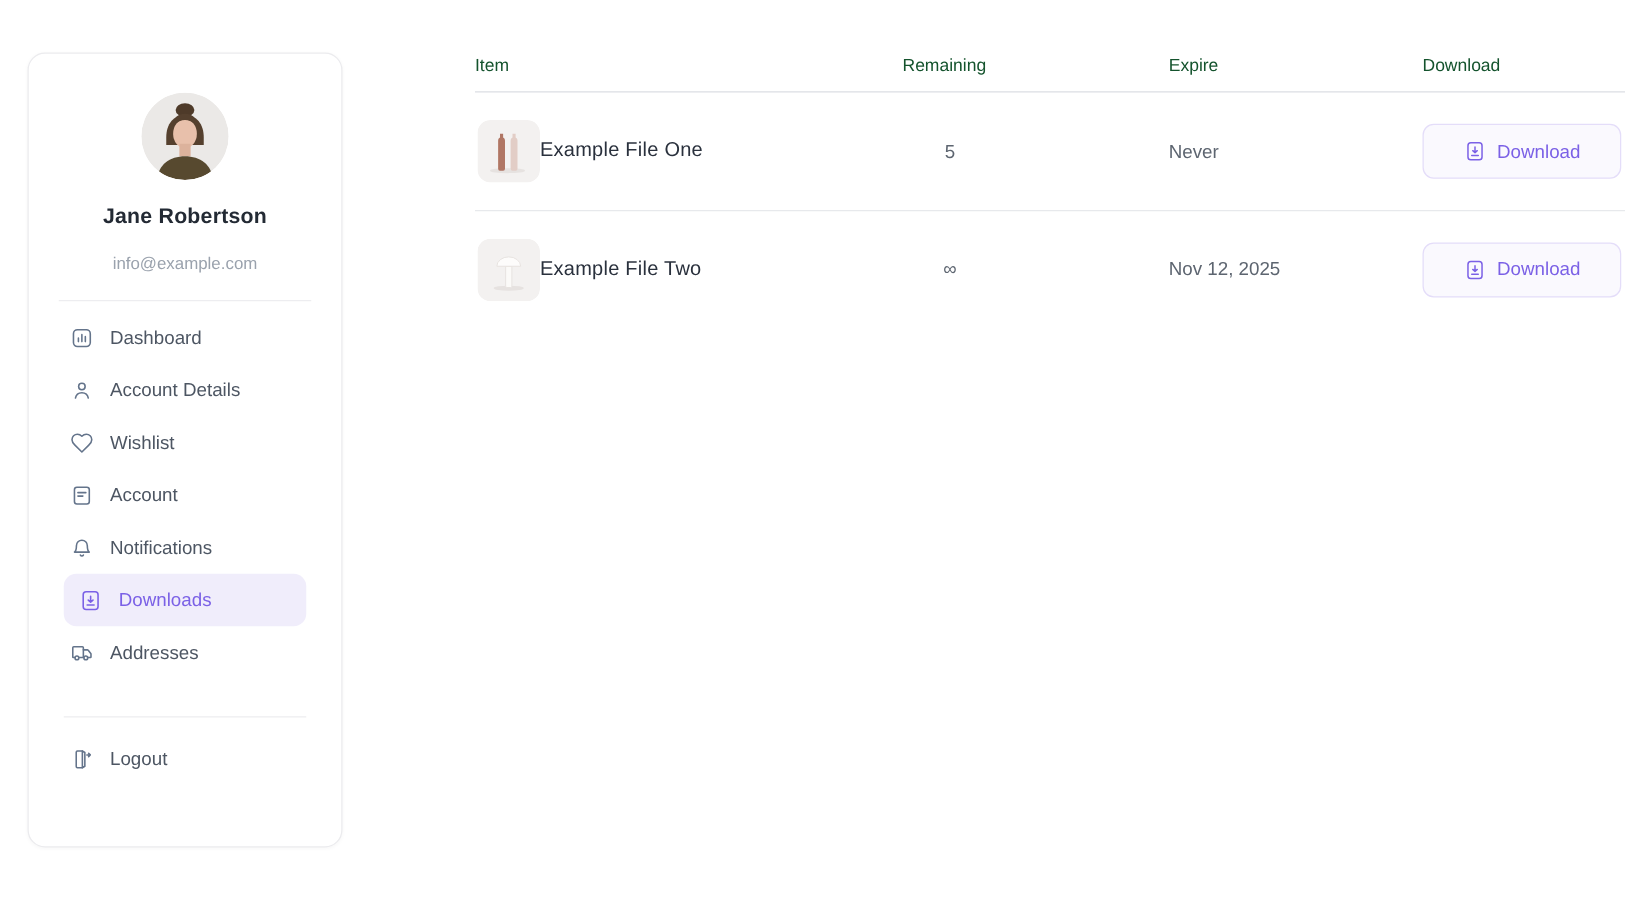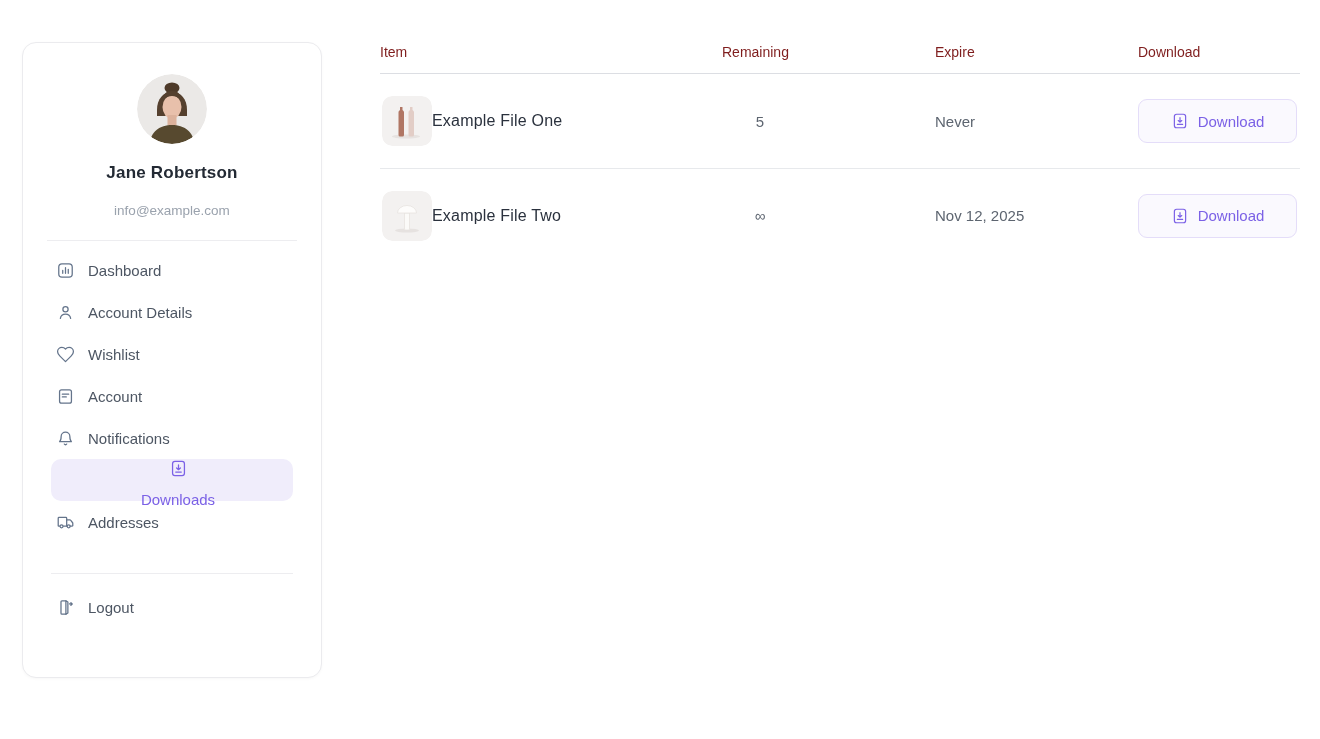--- a/index.html
+++ b/index.html
@@ -1,42 +1,42 @@
 <!DOCTYPE html>
 <html><head>
 <meta charset="utf-8">
 <style>
   * { margin:0; padding:0; box-sizing:border-box; }
   html,body { width:1320px; height:739px; background:#ffffff;
     font-family:"Liberation Sans", sans-serif; overflow:hidden; }
   body { position:relative; color:#2a313d; }
 
   
-  .sidebar-card { position:absolute; left:22px; top:42px; width:300px; height:636px;
+  .sidebar-card { position:absolute; left:22px; top:42px; width:252px; height:636px;
     background:#fff; border:1px solid #ebebee; border-radius:14px;
     box-shadow:0 1px 3px rgba(20,20,40,.03); }
   .profile { text-align:center; padding-top:31px; }
   .avatar { width:70px; height:70px; border-radius:50%; margin:0 auto; overflow:hidden; display:block; }
   .profile-name { margin-top:19px; font-size:17px; font-weight:700; color:#232a34; letter-spacing:.2px; }
   .profile-email { margin-top:20px; font-size:13.5px; color:#9aa2ad; }
   .profile-divider { border:none; border-top:1px solid #ededf0; margin:22px 24px 8px; }
 
   .nav-item { height:42px; display:flex; align-items:center; gap:13px;
     padding-left:33px; font-size:15px; color:#4d5663; cursor:pointer; }
   .nav-item svg { width:19px; height:19px; color:#64748b; flex:0 0 auto; }
   .nav-item.active { margin:0 28px; padding-left:12px; border-radius:10px;
-    background:#f0edfb; color:#7b61e6;flex-direction:column; }
+    background:#f0edfb; color:#7b61e6; }
   .nav-item.active svg { color:#7b61e6; }
 
   .logout-divider { border:none; border-top:1px solid #ededf0; margin:30px 28px 12px; }
 
   
   .main { position:absolute; left:380px; top:43px; width:920px; }
   .thead { display:grid; grid-template-columns:342px 213px 203px 162px;
-    font-size:14px; line-height:18px; color:#7f1d1d; padding-bottom:12px;
+    font-size:14px; line-height:18px; color:#14532d; padding-bottom:12px;
     border-bottom:1px solid #dcdee3; }
   .trow { display:grid; grid-template-columns:342px 213px 203px 162px;
     align-items:center; height:94px; }
   .trow + .trow { border-top:1px solid #e7e9ec; }
 
   .item-cell { display:flex; align-items:center; padding-left:2px; }
   .thumb { width:50px; height:50px; border-radius:10px; flex:0 0 auto; display:block; }
   .item-title { font-size:16px; font-weight:500; color:#2a313d; letter-spacing:.2px; }
 
   .remaining-cell { width:76px; text-align:center; font-size:15px; color:#5d6570; }

